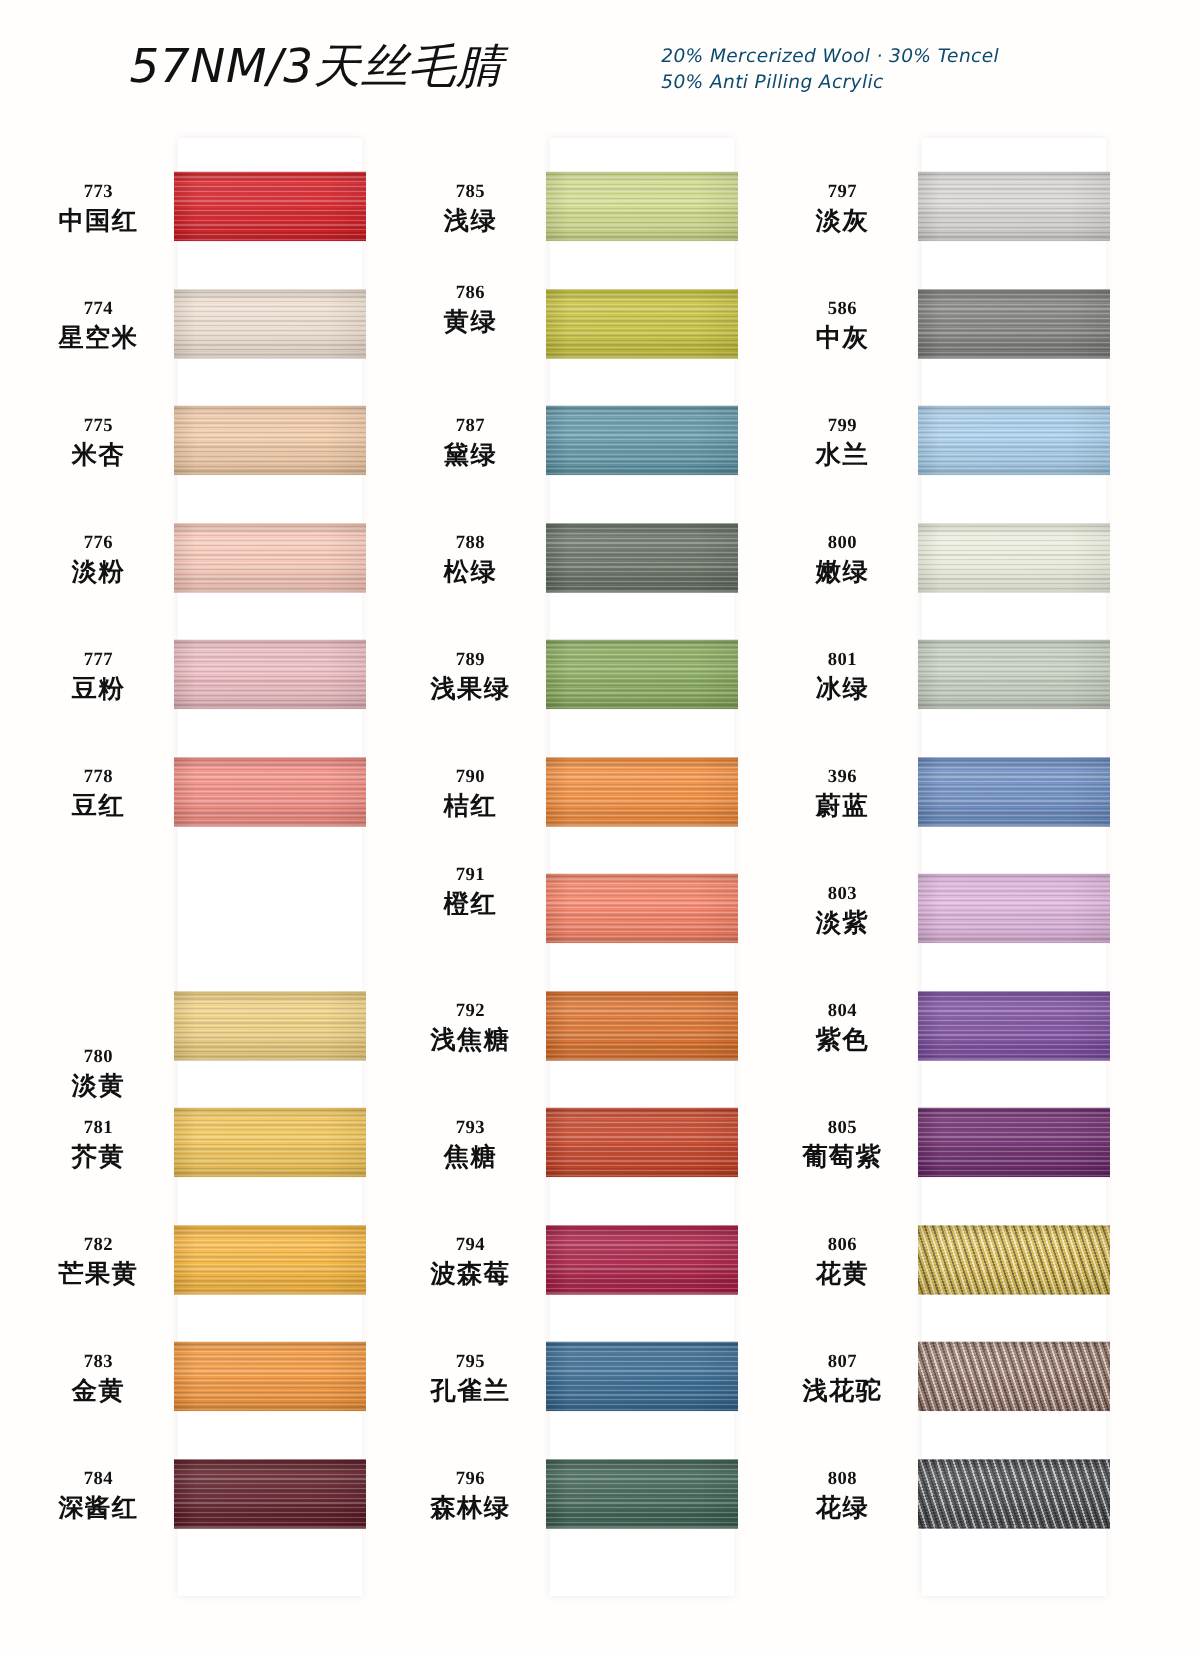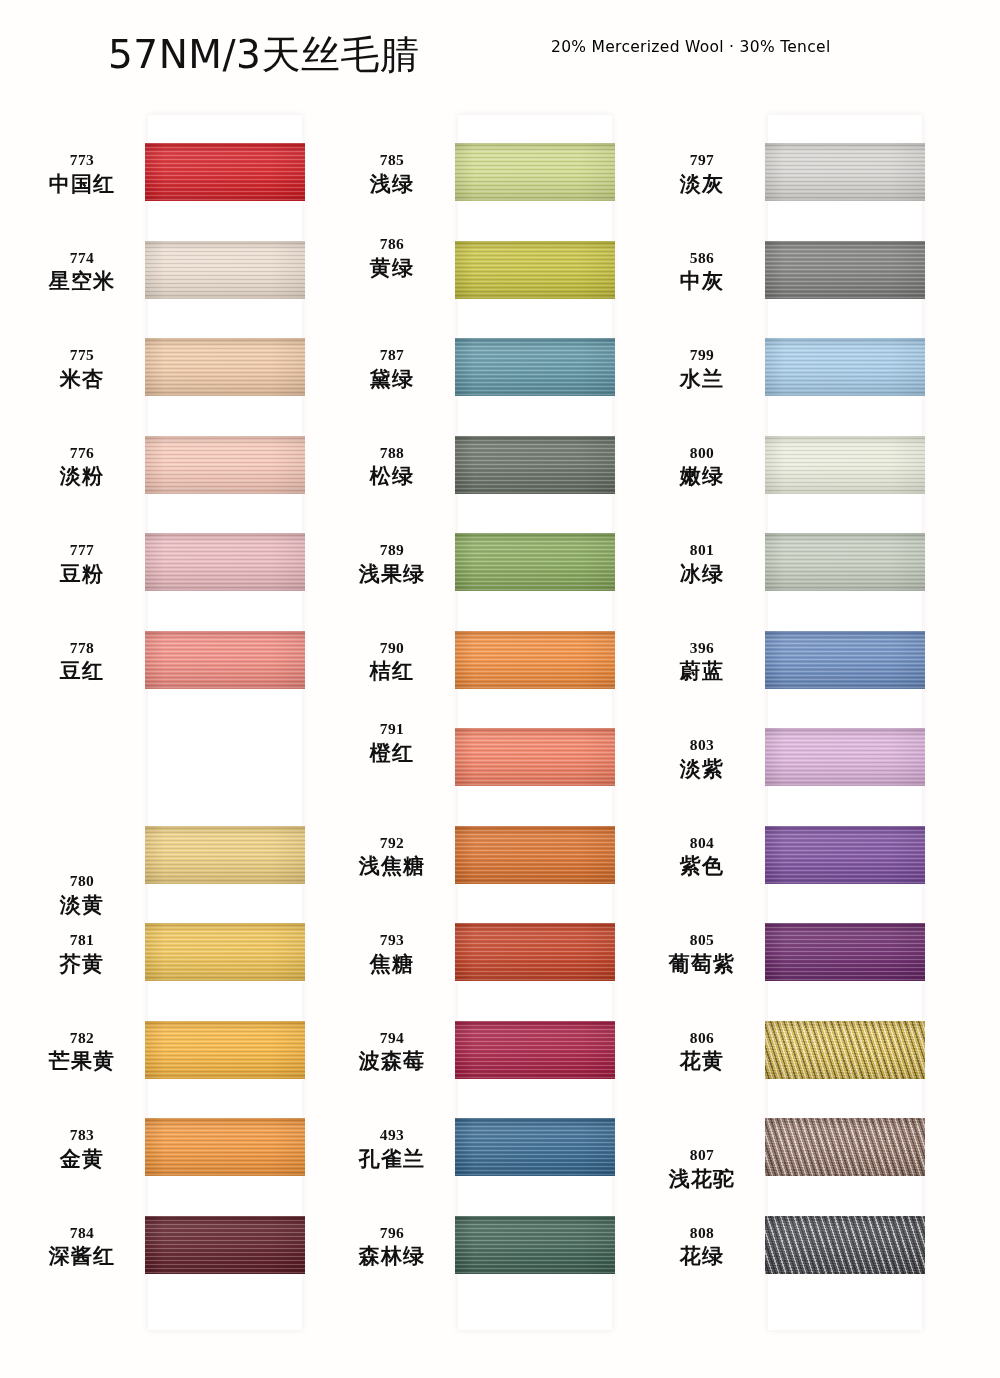--- a/index.html
+++ b/index.html
@@ -14,41 +14,42 @@
     overflow: hidden;
     position: relative;
   }
 
   
   #header {
     position: absolute;
     left: 0; top: 0;
     width: 1000px;
     height: 110px;
+    font-style: italic;
   }
   #title {
     position: absolute;
     left: 108px;
     top: 28px;
     font-family: "DejaVu Sans", "Liberation Sans", sans-serif;
     font-size: 39px;
     font-weight: 400;
     letter-spacing: 0.5px;
     color: #111111;
     white-space: nowrap;
   }
   #composition {
     position: absolute;
     left: 551px;
     top: 37px;
     font-family: "DejaVu Sans", "Liberation Sans", sans-serif;
     font-size: 15.5px;
     font-weight: 400;
     line-height: 21px;
-    color: #000000;
+    color: #0c4a6e;
     letter-spacing: 0.3px;
     white-space: nowrap;
   }
 
   
   .column {
     position: absolute;
     top: 0;
     width: 310px;
     height: 1378px;
@@ -159,20 +160,21 @@
       );
   }
 </style>
 </head>
 <body>
 
 <div id="header">
   <div id="title">57NM/3天丝毛腈</div>
   <div id="composition">
     <div>20% Mercerized Wool · 30% Tencel</div>
+    <div>50% Anti Pilling Acrylic</div>
   </div>
 </div>
 
 <div class="column" id="col-0">
     <div class="card-strip" style="top: 115px; height: 1215px;"></div>
     <div class="swatch" style="top: 143px; height: 58px;">
       <div class="body" style="background: rgb(212, 31, 38);"></div>
       <div class="threads"></div>
       <div class="shade"></div>
       <div class="sheen"></div>
@@ -384,21 +386,21 @@
       <span class="code">794</span>
       <span class="name">波森莓</span>
     </div>
     <div class="swatch" style="top: 1118px; height: 58px;">
       <div class="body" style="background: rgb(53, 103, 143);"></div>
       <div class="threads"></div>
       <div class="shade"></div>
       <div class="sheen"></div>
     </div>
     <div class="label" style="top: 1125px;">
-      <span class="code">493</span>
+      <span class="code">795</span>
       <span class="name">孔雀兰</span>
     </div>
     <div class="swatch" style="top: 1215.5px; height: 58px;">
       <div class="body" style="background: rgb(62, 97, 82);"></div>
       <div class="threads"></div>
       <div class="shade"></div>
       <div class="sheen"></div>
     </div>
     <div class="label" style="top: 1222.5px;">
       <span class="code">796</span>
@@ -506,21 +508,21 @@
     <div class="label" style="top: 1027.5px;">
       <span class="code">806</span>
       <span class="name">花黄</span>
     </div>
     <div class="swatch marled" style="top: 1118px; height: 58px;">
       <div class="body" style="background: rgb(157, 123, 109);"></div>
       <div class="threads"></div>
       <div class="shade"></div>
       <div class="sheen"></div>
     </div>
-    <div class="label" style="top: 1125px; margin-top: 20px;">
+    <div class="label" style="top: 1125px;">
       <span class="code">807</span>
       <span class="name">浅花驼</span>
     </div>
     <div class="swatch marled" style="top: 1215.5px; height: 58px;">
       <div class="body" style="background: rgb(78, 80, 85);"></div>
       <div class="threads"></div>
       <div class="shade"></div>
       <div class="sheen"></div>
     </div>
     <div class="label" style="top: 1222.5px;">

